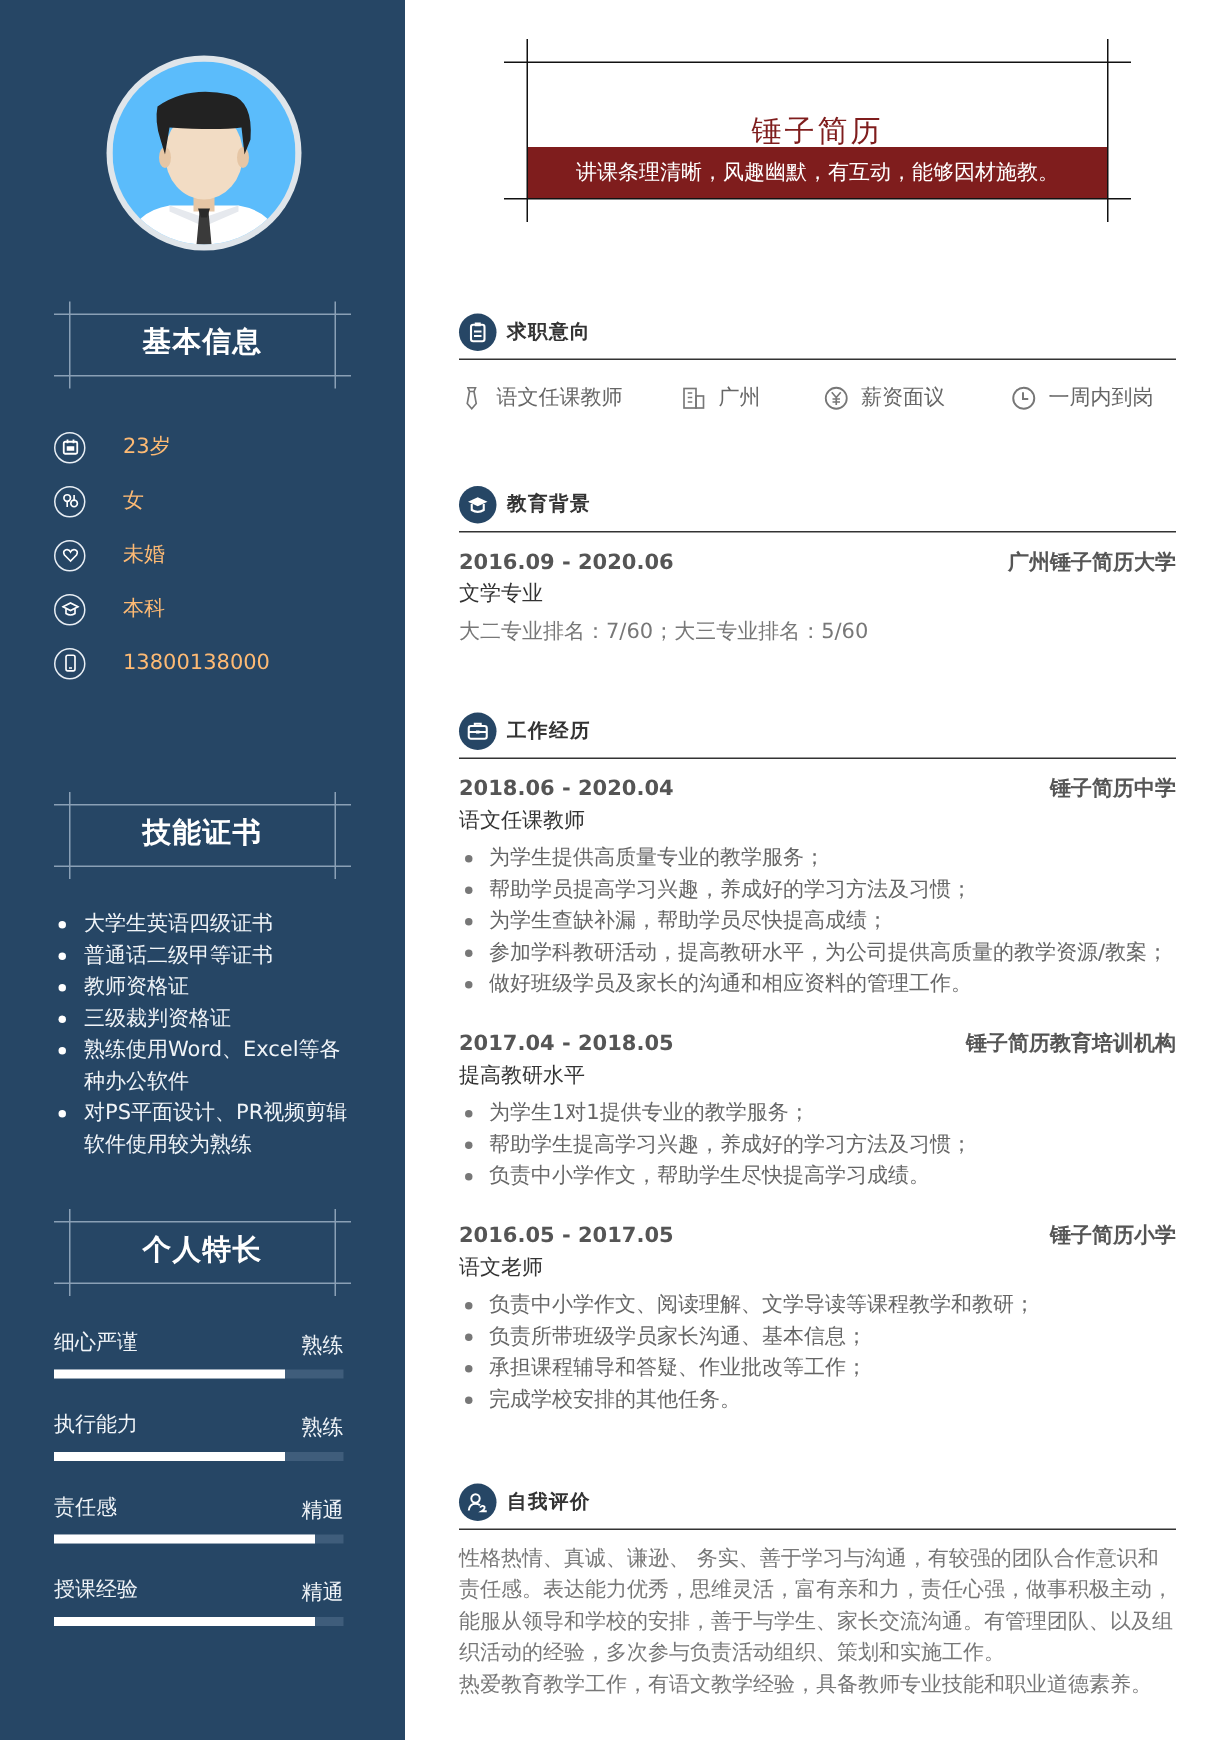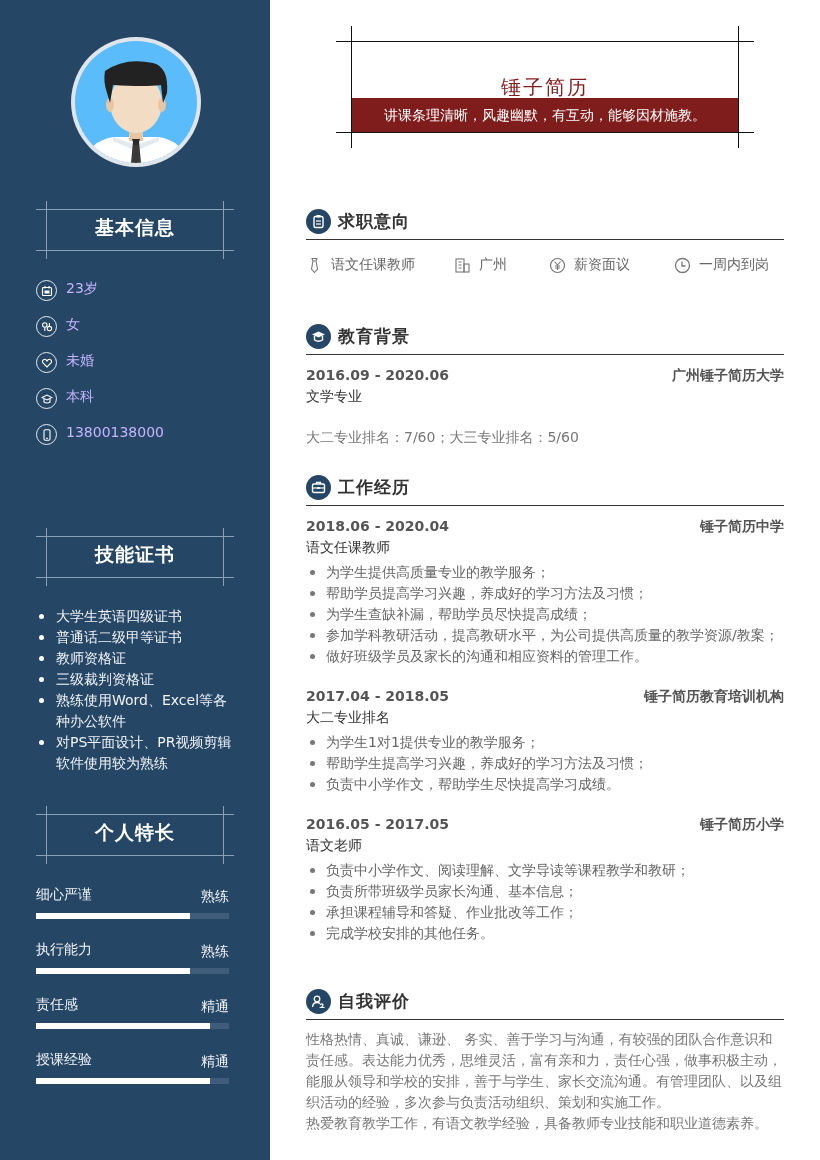--- a/index.html
+++ b/index.html
@@ -12,21 +12,21 @@
   .avatar svg { width: 122px; height: 122px; display: block; border-radius: 50%; }
 
   .side-title { position: absolute; left: 36px; width: 198px; height: 50px; }
   .side-title .hl { position: absolute; left: 0; right: 0; height: 1px; background: #8aa0b6; }
   .side-title .hl.t { top: 8px; } .side-title .hl.b { top: 49px; }
   .side-title .vl { position: absolute; top: 0; bottom: -8px; width: 1px; background: #8aa0b6; }
   .side-title .vl.l { left: 10px; } .side-title .vl.r { right: 10px; }
   .side-title .txt { position: absolute; left: 0; right: 0; top: 14px; text-align: center; font-size: 19px; font-weight: bold; letter-spacing: 1px; color: #fff; }
 
   .info-list { position: absolute; left: 36px; top: 280px; width: 220px; }
-  .info-item { display: flex; align-items: flex-start; height: 36px; font-size: 14px; color: #c4b5fd; }
+  .info-item { display: flex; align-items: center; height: 36px; font-size: 14px; color: #fdba74; gap: 16px; }
   .info-icon { width: 21px; height: 21px; border: 1.3px solid #e8eef4; border-radius: 50%; margin-right: 9px; display: flex; align-items: center; justify-content: center; flex-shrink: 0; }
   .info-icon svg { width: 12px; height: 12px; }
 
   .cert-list { position: absolute; left: 36px; top: 606px; width: 205px; list-style: none; }
   .cert-list li { position: relative; padding-left: 20px; font-size: 14px; line-height: 21px; color: #f0f4f8; }
   .cert-list li::before { content: ""; position: absolute; left: 3px; top: 8px; width: 5px; height: 5px; border-radius: 50%; background: #fff; }
 
   .skill { position: absolute; left: 36px; width: 193px; height: 40px; }
   .skill .name { position: absolute; left: 0; top: 0; font-size: 14px; color: #f0f4f8; }
   .skill .level { position: absolute; right: 0; top: 2px; font-size: 14px; color: #f0f4f8; }
@@ -39,30 +39,30 @@
   .header-box .hl.t { top: 15px; } .header-box .hl.b { top: 106px; }
   .header-box .vl { position: absolute; top: 0; bottom: 0; width: 1px; background: #111; }
   .header-box .vl.l { left: 15px; } .header-box .vl.r { right: 15px; }
   .header-title { position: absolute; left: 16px; right: 16px; top: 24px; text-align: center; font-size: 20px; color: #7f1d1d; letter-spacing: 2px; margin-top: 24px; }
   .header-band { position: absolute; left: 16px; right: 16px; top: 72px; height: 34px; background: #7f1d1d; color: #fff; font-size: 14px; text-align: center; line-height: 34px; }
 
   .section { position: absolute; left: 306px; width: 478px; }
   .sec-head { position: relative; height: 37px; border-bottom: 1.5px solid #333; display: flex; align-items: center; }
   .sec-icon { width: 25px; height: 25px; border-radius: 50%; background: #264665; display: flex; align-items: center; justify-content: center; margin-right: 7px; }
   .sec-icon svg { width: 15px; height: 15px; }
-  .sec-title { font-size: 17px; font-weight: bold; color: #333; letter-spacing: 1px; }
+  .sec-title { font-size: 13px; font-weight: bold; color: #333; letter-spacing: 1px; }
 
   .intent-row { display: flex; align-items: center; height: 38px; margin-top: 6px; font-size: 14px; color: #666; }
   .intent-item { display: flex; align-items: center; }
   .intent-item svg { width: 17px; height: 17px; margin-right: 8px; }
 
   .entry { margin-top: 10px; }
   .entry-top { display: flex; justify-content: space-between; font-size: 14px; font-weight: bold; color: #555; height: 20px; line-height: 20px; }
   .entry-sub { font-size: 14px; color: #333; height: 22px; line-height: 22px; }
-  .entry-desc { font-size: 14px; color: #777; line-height: 21px; margin-top: 20px; }
+  .entry-desc { font-size: 14px; color: #777; line-height: 21px; margin-top: 4px; }
   .bullets { list-style: none; margin-top: 4px; }
   .bullets li { position: relative; padding-left: 20px; font-size: 14px; line-height: 21px; color: #666; }
   .bullets li::before { content: ""; position: absolute; left: 4px; top: 8px; width: 5px; height: 5px; border-radius: 50%; background: #777; }
   .eval p { font-size: 14px; line-height: 21px; color: #777; }
 </style>
 </head>
 <body>
 
 <aside class="sidebar">
   <div class="avatar">
@@ -295,21 +295,21 @@
       <li>参加学科教研活动，提高教研水平，为公司提供高质量的教学资源/教案；</li>
       <li>做好班级学员及家长的沟通和相应资料的管理工作。</li>
     </ul>
   </div>
 
   <div class="entry" style="margin-top:19px;">
     <div class="entry-top">
       <span>2017.04 - 2018.05</span>
       <span>锤子简历教育培训机构</span>
     </div>
-    <div class="entry-sub">大二专业排名</div>
+    <div class="entry-sub">提高教研水平</div>
     <ul class="bullets">
       <li>为学生1对1提供专业的教学服务；</li>
       <li>帮助学生提高学习兴趣，养成好的学习方法及习惯；</li>
       <li>负责中小学作文，帮助学生尽快提高学习成绩。</li>
     </ul>
   </div>
 
   <div class="entry" style="margin-top:19px;">
     <div class="entry-top">
       <span>2016.05 - 2017.05</span>

